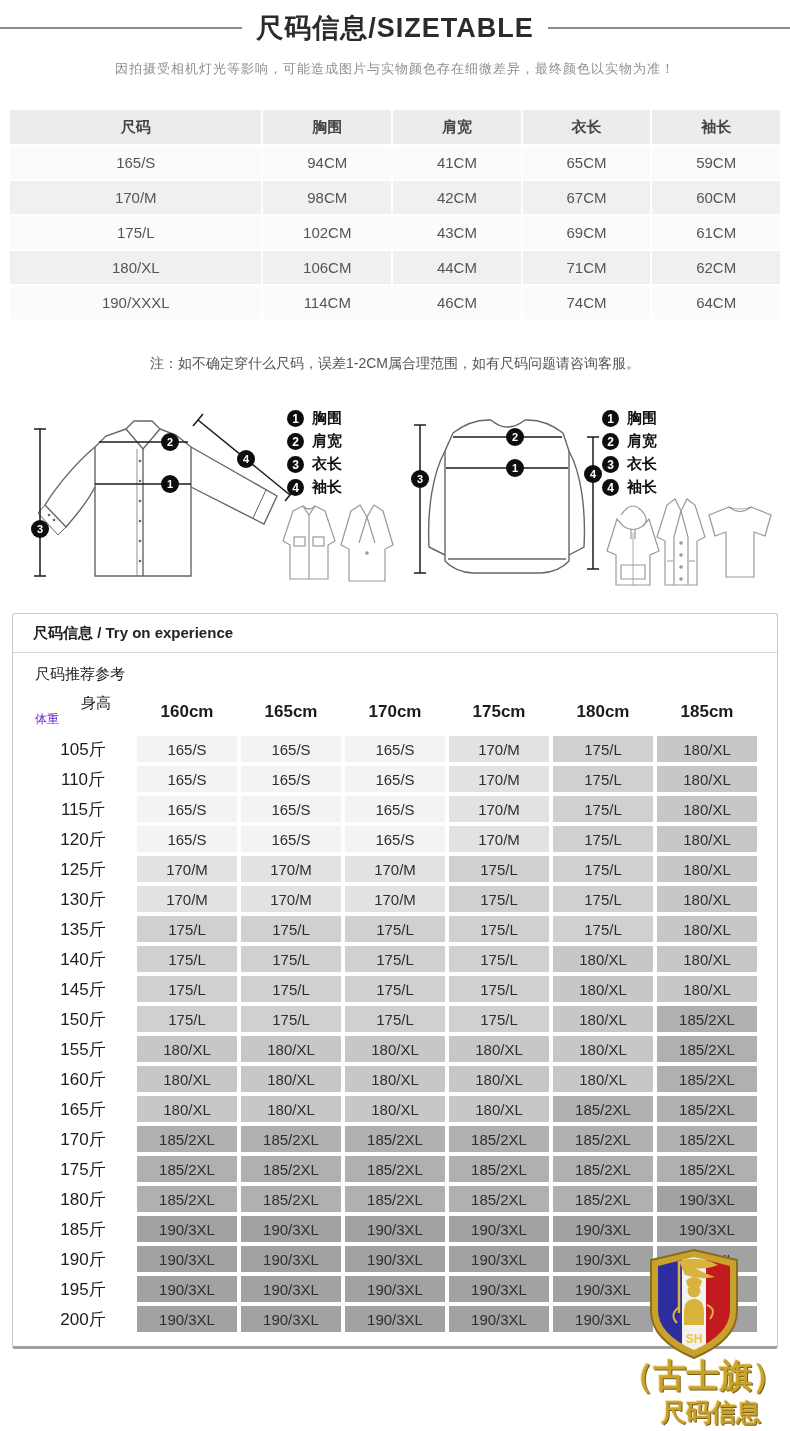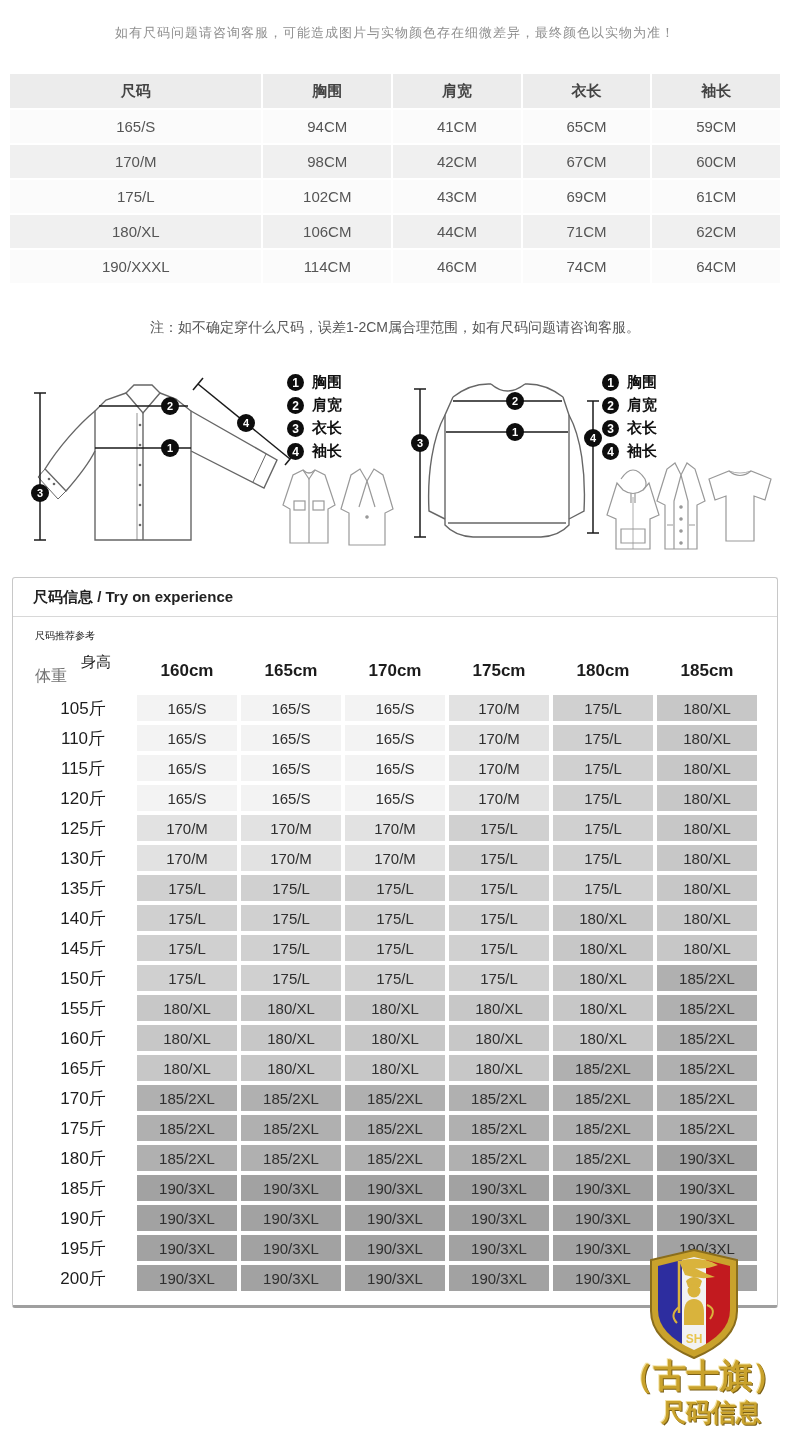--- a/index.html
+++ b/index.html
@@ -31,25 +31,25 @@
   .legend { position:absolute; display:flex; flex-direction:column; gap:4px; }
   .leg-item { display:flex; align-items:center; gap:8px; font-size:15px; font-weight:bold; color:#111; }
   .nc { width:17px; height:17px; min-width:17px; border-radius:50%; background:#0d0d0d; color:#fff;
         font-size:12px; font-weight:bold; display:flex; align-items:center; justify-content:center; }
 
   
   .tryon-box { margin:10px 12px 0; border:1px solid #c8c8c8; border-bottom:3px solid #9f9f9f;
                border-radius:3px; background:#fff; }
   .box-hdr { padding:10px 20px 9px; font-size:15px; font-weight:bold; color:#222; border-bottom:1px solid #d8d8d8; }
   .box-body { padding:12px 20px 14px; }
-  .rec-title { font-size:10px; color:#222; margin:0 0 8px 2px; }
+  .rec-title { font-size:15px; color:#222; margin:0 0 8px 2px; }
   .grid { display:grid; grid-template-columns:100px repeat(6,1fr); column-gap:4px; row-gap:4px; }
   .corner { position:relative; height:40px; }
   .corner .c-height { position:absolute; top:2px; left:48px; font-size:15px; color:#1c1c1c; }
-  .corner .c-weight { position:absolute; bottom:4px; left:2px; font-size:16px; color:#737373; }
+  .corner .c-weight { position:absolute; bottom:4px; left:2px; font-size:12px; color:#6d28d9; }
   .h-cell { height:40px; display:flex; align-items:center; justify-content:center;
             font-size:17px; font-weight:bold; color:#1c1c1c; }
   .w-cell { height:26px; display:flex; align-items:center; justify-content:center;
             font-size:17px; color:#1c1c1c; }
   .s-cell { height:26px; display:flex; align-items:center; justify-content:center;
             font-size:15px; color:#2e2e2e; }
   .tryon-note { margin-top:14px; text-align:center; font-size:14px; color:#444; }
 
   
   .shield { position:absolute; left:644px; top:1247px; width:100px; height:114px; z-index:5; }
@@ -57,21 +57,26 @@
                  font-size:33px; font-weight:bold; color:#c9a22c;
                  text-shadow:1px 1px 0 #7a5f16, -1px -1px 0 #f3e2a0; white-space:nowrap; }
   .shop-name-2 { position:absolute; top:1396px; left:636px; width:150px; text-align:center; z-index:6;
                  font-size:25px; font-weight:bold; color:#c9a22c;
                  text-shadow:1px 1px 0 #7a5f16, -1px -1px 0 #f3e2a0; white-space:nowrap; }
 </style>
 </head>
 <body>
 
 <div class="hdr">
-  <div class="page-subtitle">如有尺码问题请咨询客服，可能造成图片与实物颜色存在细微差异，最终颜色以实物为准！</div>
+  <div class="hdr-line-row">
+    <div class="hline"></div>
+    <div class="page-title">尺码信息/SIZETABLE</div>
+    <div class="hline"></div>
+  </div>
+  <div class="page-subtitle">因拍摄受相机灯光等影响，可能造成图片与实物颜色存在细微差异，最终颜色以实物为准！</div>
 </div>
 
 <table class="size-table">
   <colgroup>
     <col style="width:33%">
       <col style="width:16.75%">
       <col style="width:16.75%">
       <col style="width:16.75%">
       <col style="width:16.75%">
   </colgroup>

